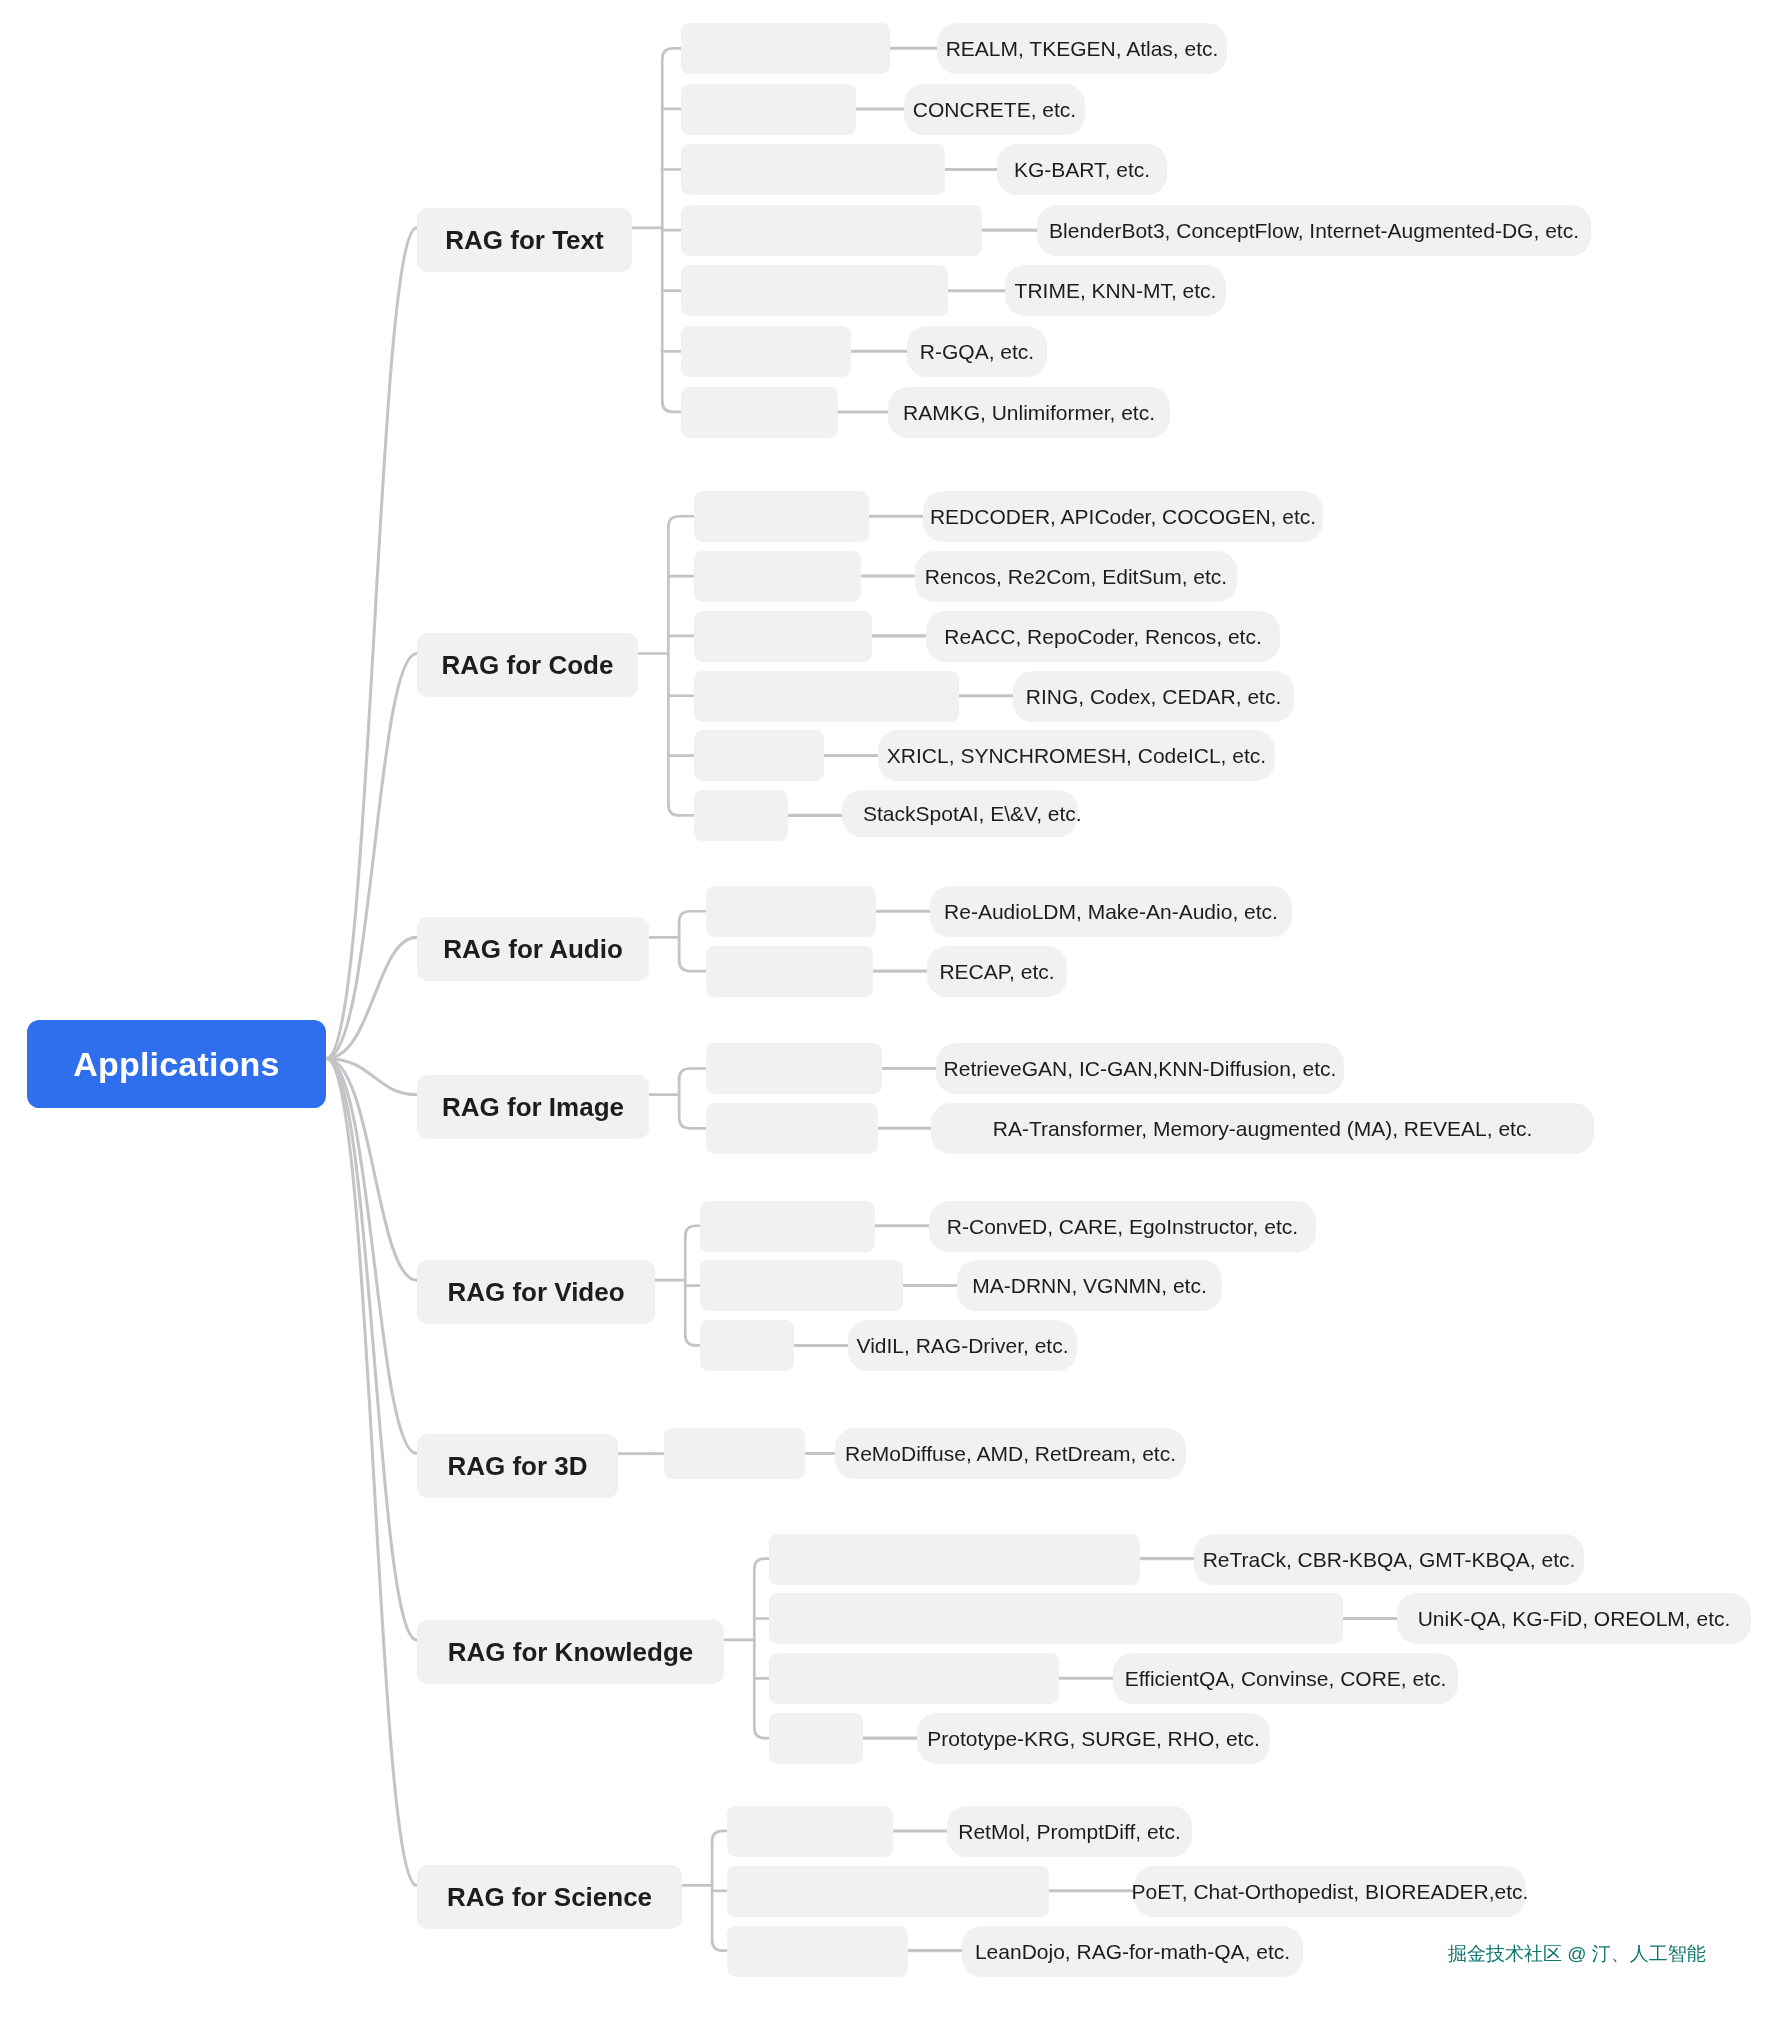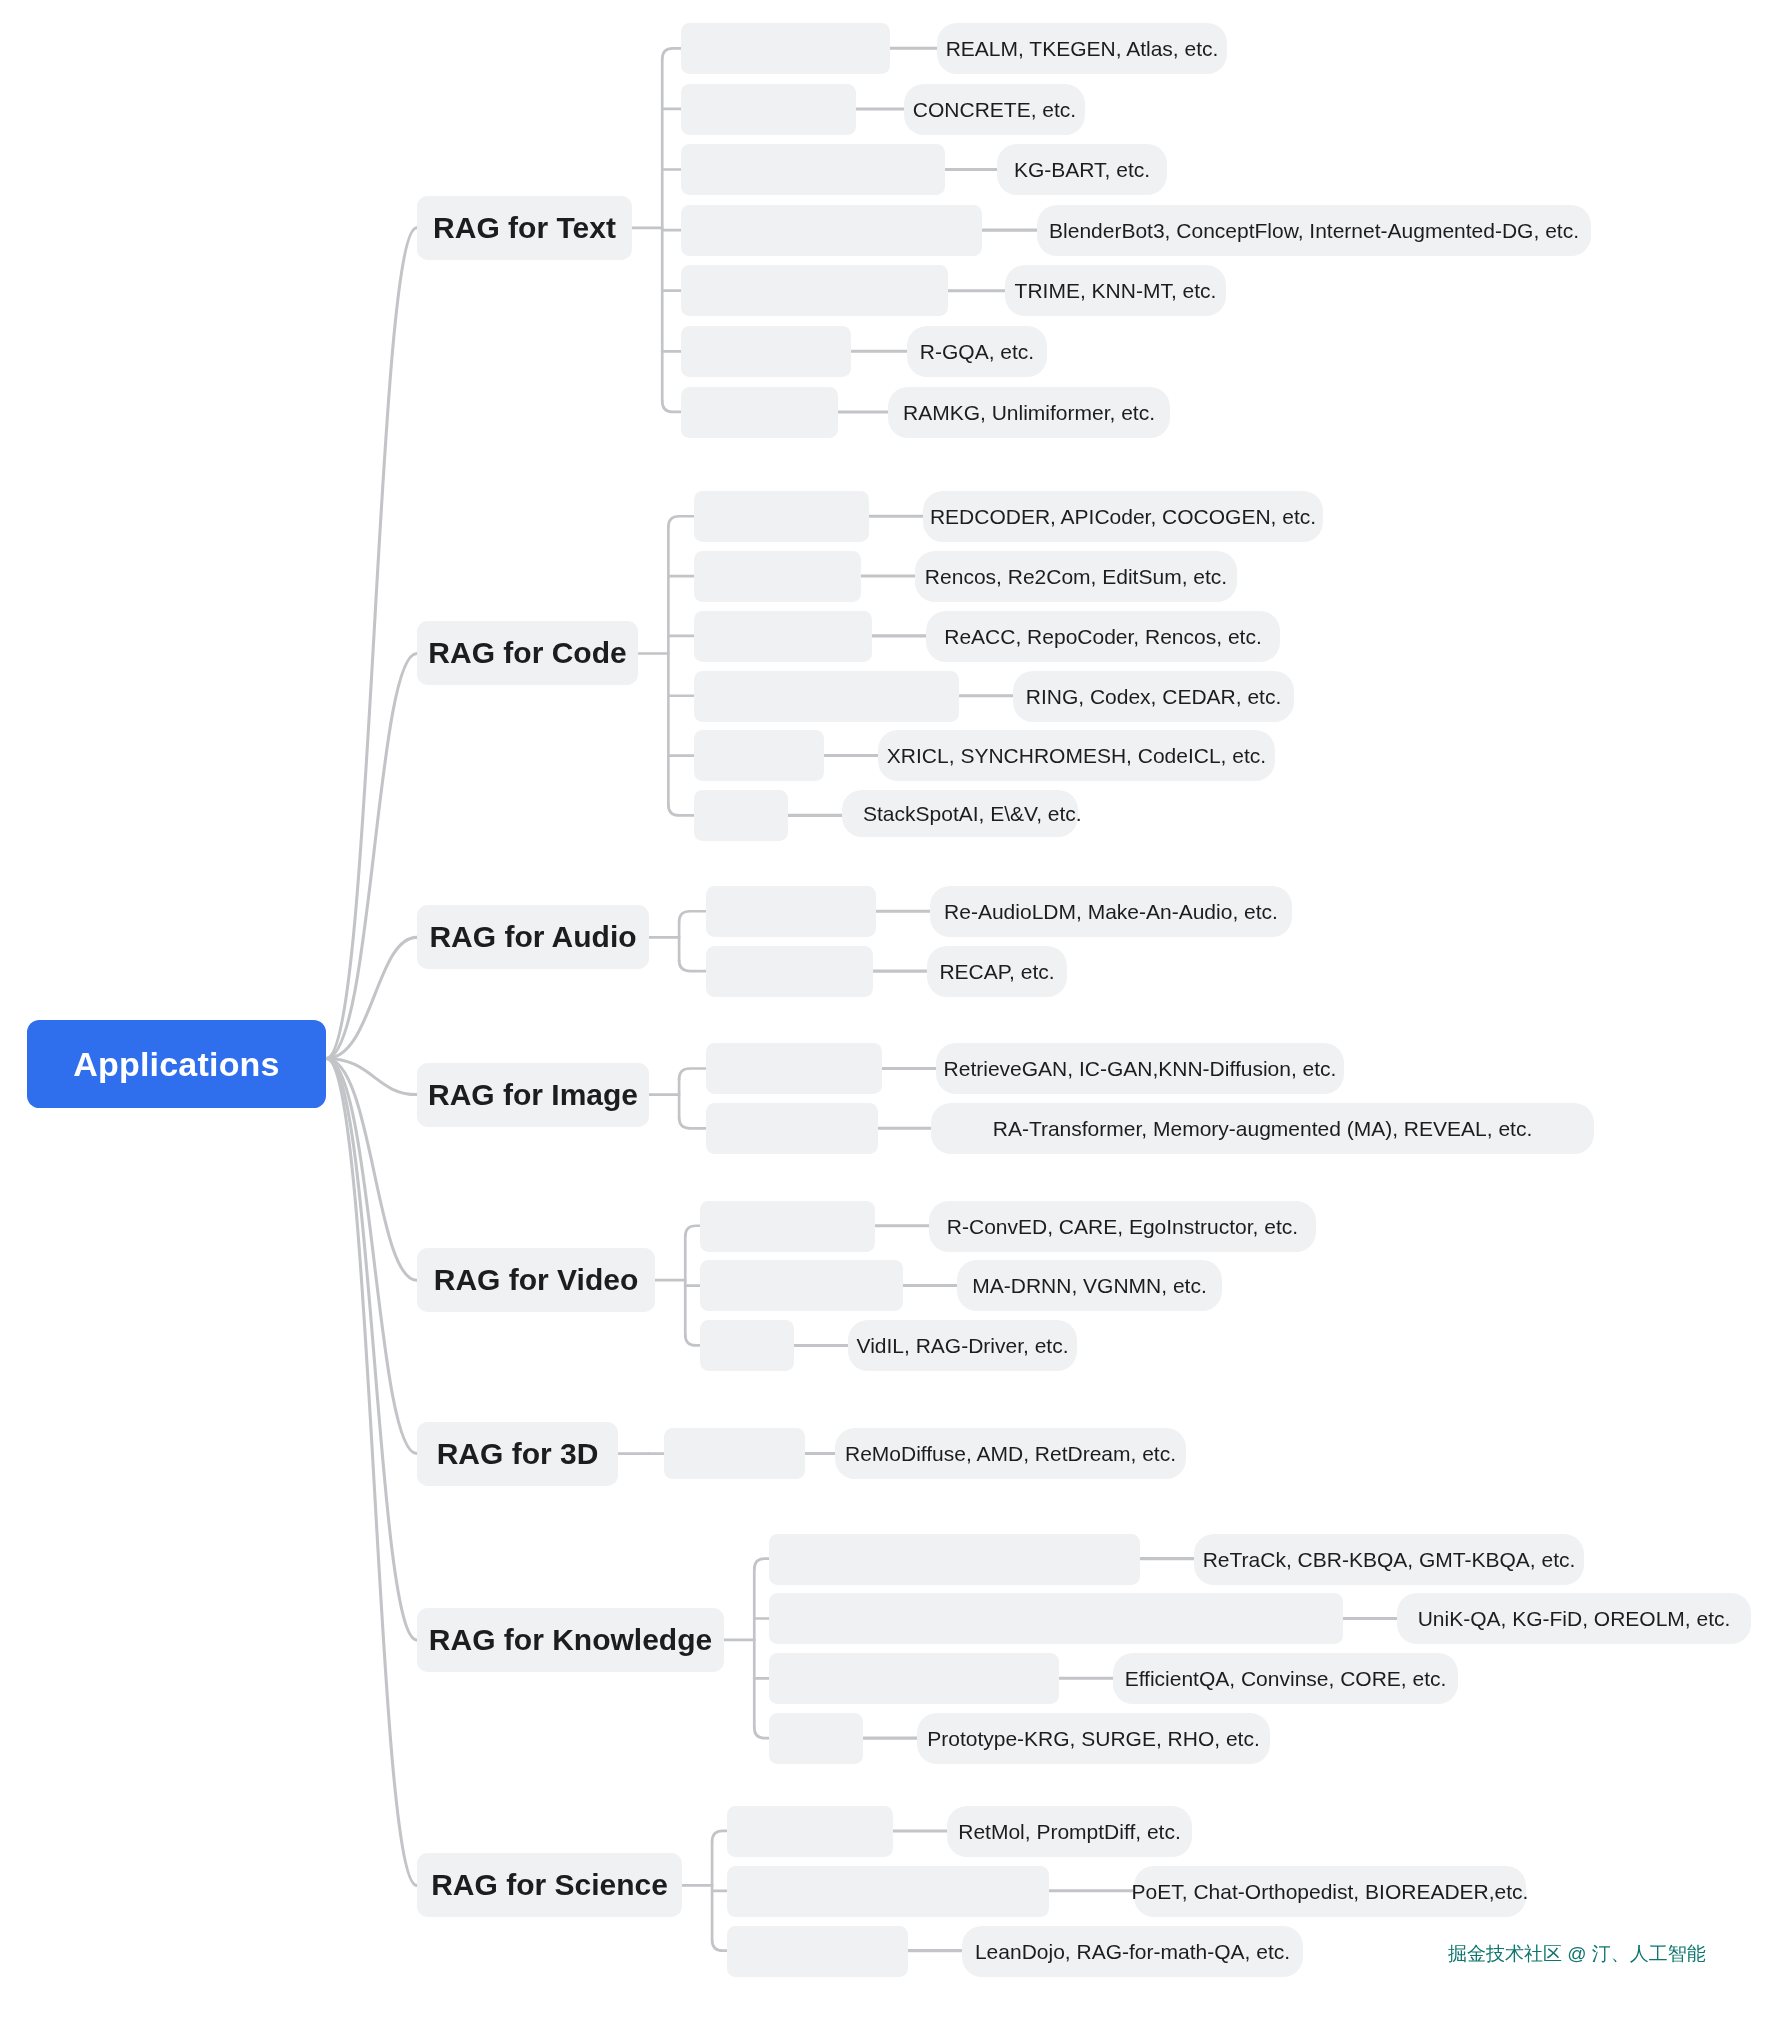--- a/index.html
+++ b/index.html
@@ -39,25 +39,26 @@
     background: #2f6fee;
     color: #ffffff;
     font-size: 34px;
     font-weight: bold;
     border-radius: 12.3px;
     padding: 0 23px;
     justify-content: center;
     letter-spacing: 0.2px;
   }
   .node-branch {
-    font-size: 30px;
+    font-size: 26px;
     font-weight: bold;
     padding: 0 20px;
     border-radius: 10.7px;
     justify-content: center;
+    margin-top: 12px;
   }
   .node-topic {
     font-size: 21px;
     font-weight: normal;
     padding: 0 15.3px;
     border-radius: 8.4px;
     justify-content: center;
   }
   .node-leaf {
     font-size: 21px;

